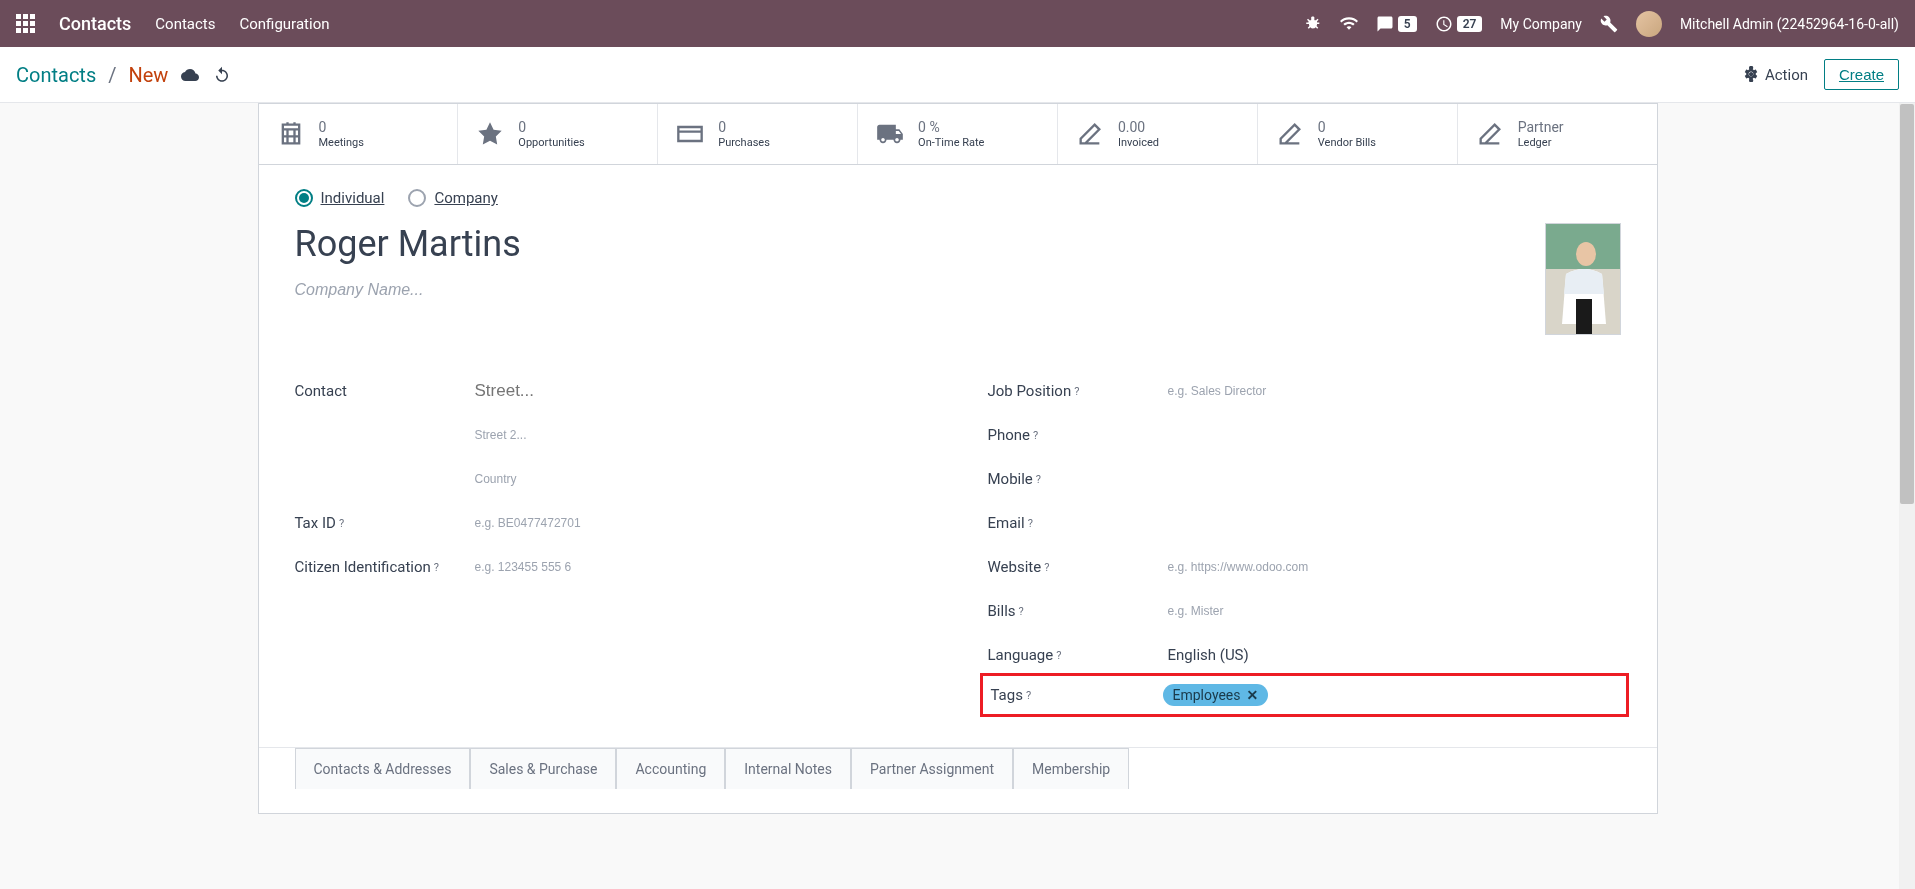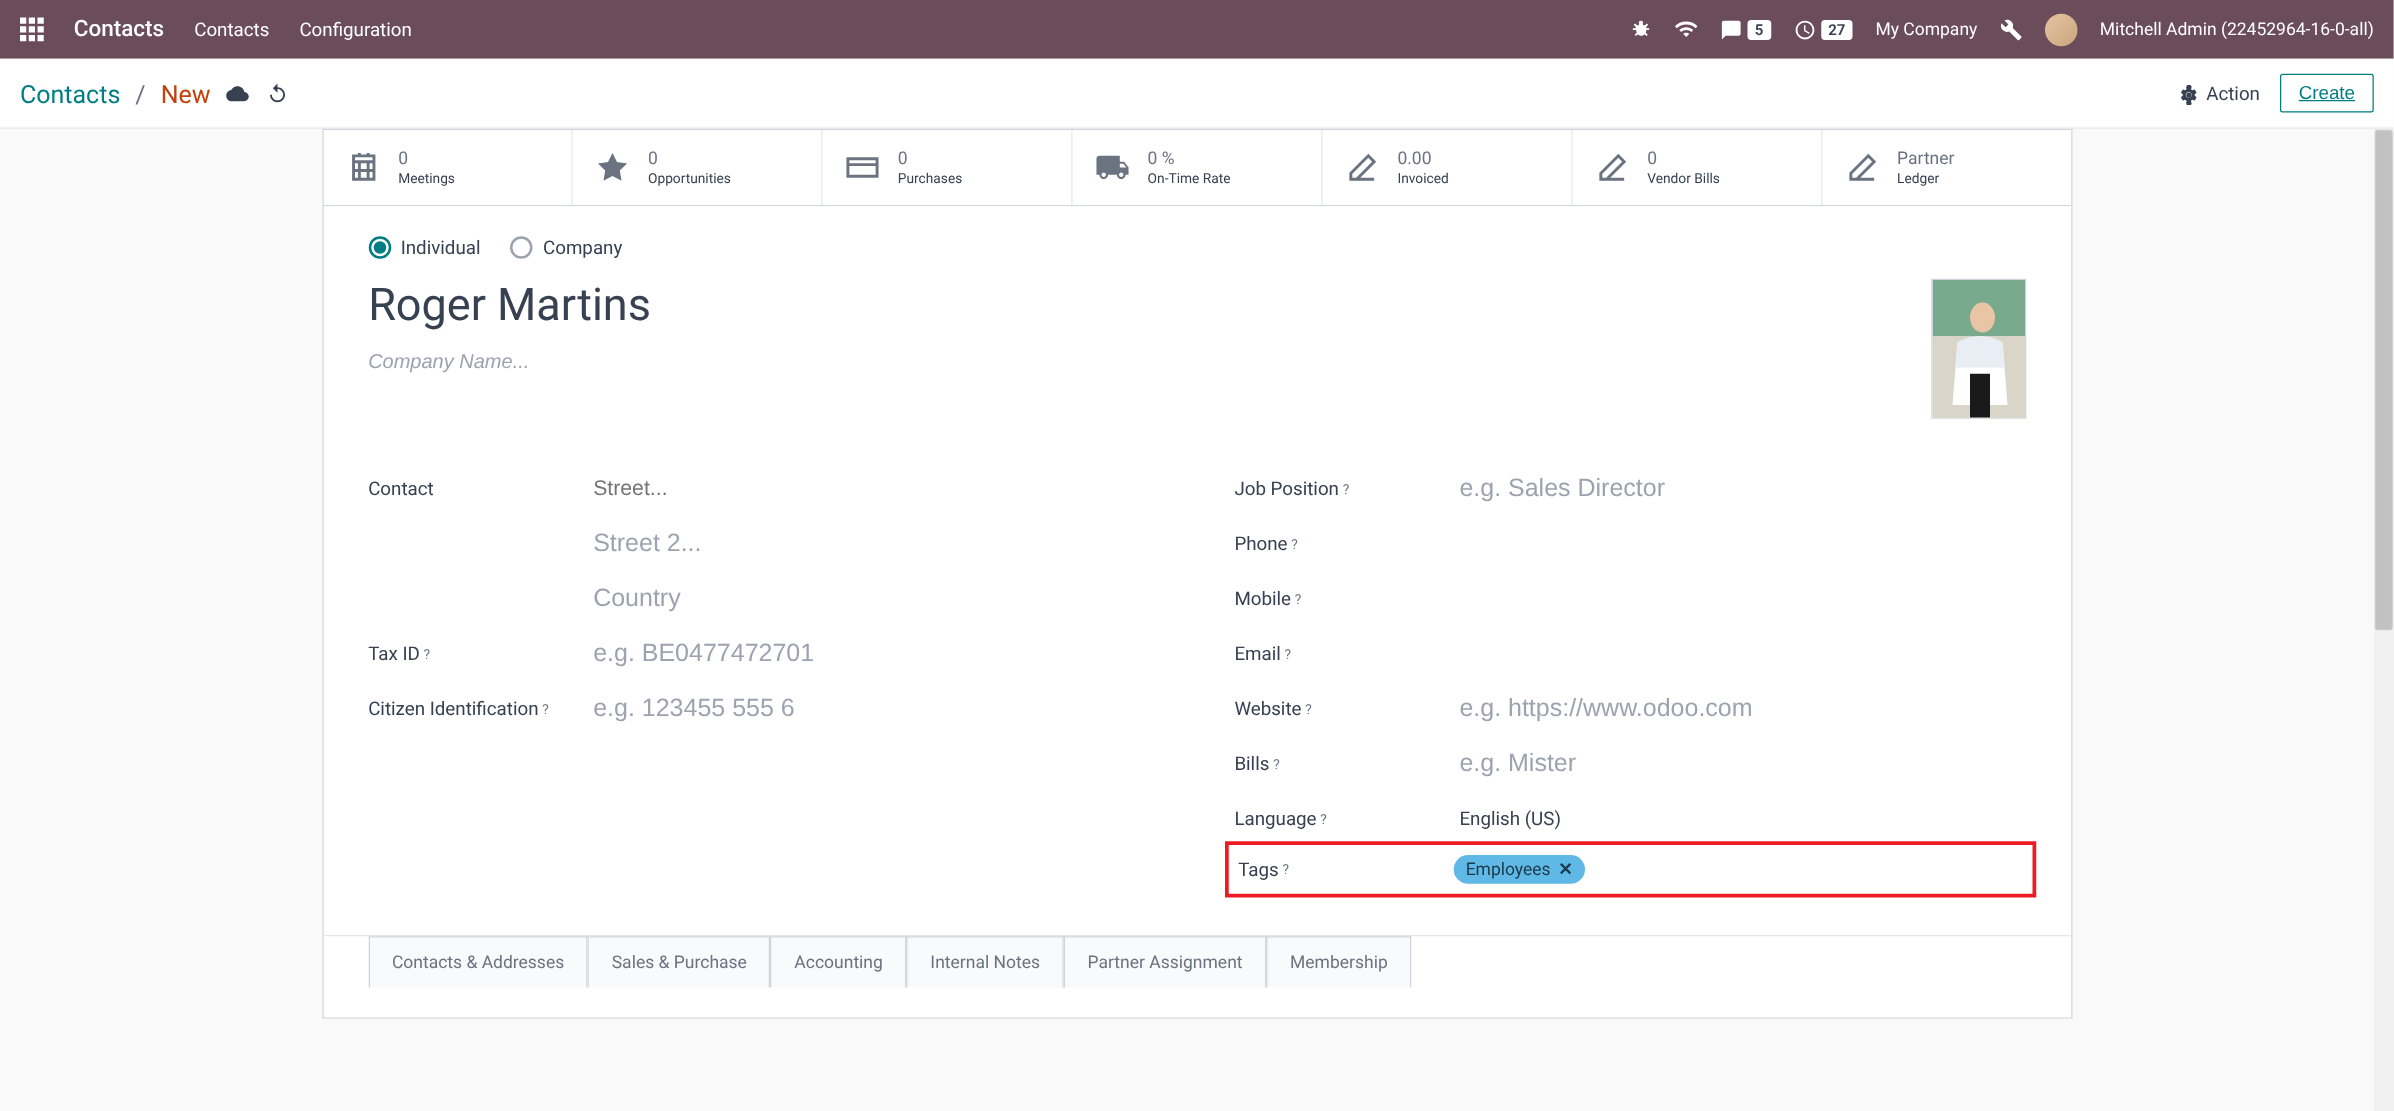--- a/index.html
+++ b/index.html
@@ -107,21 +107,21 @@
       fill: #374151;
       cursor: pointer;
     }
     .breadcrumb-right {
       display: flex;
       align-items: center;
       gap: 16px;
     }
     .action-btn {
       display: flex;
-      align-items: flex-end;
+      align-items: flex-start;
       gap: 6px;
       font-size: 15px;
       cursor: pointer;
     }
     .create-btn {
       border: 1px solid #017e84;
       color: #017e84;
       padding: 6px 14px;
       background: white;
       font-size: 15px;
@@ -177,20 +177,21 @@
     .form-body {
       background: white;
       border: 1px solid #d1d5db;
       border-top: none;
       padding: 24px 36px;
     }
     .radio-row {
       display: flex;
       gap: 24px;
       margin-bottom: 16px;
+      text-decoration: underline;
     }
     .radio-opt {
       display: flex;
       align-items: center;
       gap: 8px;
       cursor: pointer;
     }
     .radio-circle {
       width: 18px;
       height: 18px;
@@ -266,21 +267,21 @@
       gap: 3px;
     }
     .field-help {
       color: #6b7280;
       font-size: 11px;
       vertical-align: super;
     }
     .field-input {
       flex: 1;
       border: none;
-      font-size: 20px;
+      font-size: 12px;
       background: transparent;
       color: #0f172a;
     }
     .field-input::placeholder {
       color: #9ca3af;
     }
     .field-value {
       flex: 1;
       font-size: 15px;
       color: #374151;

